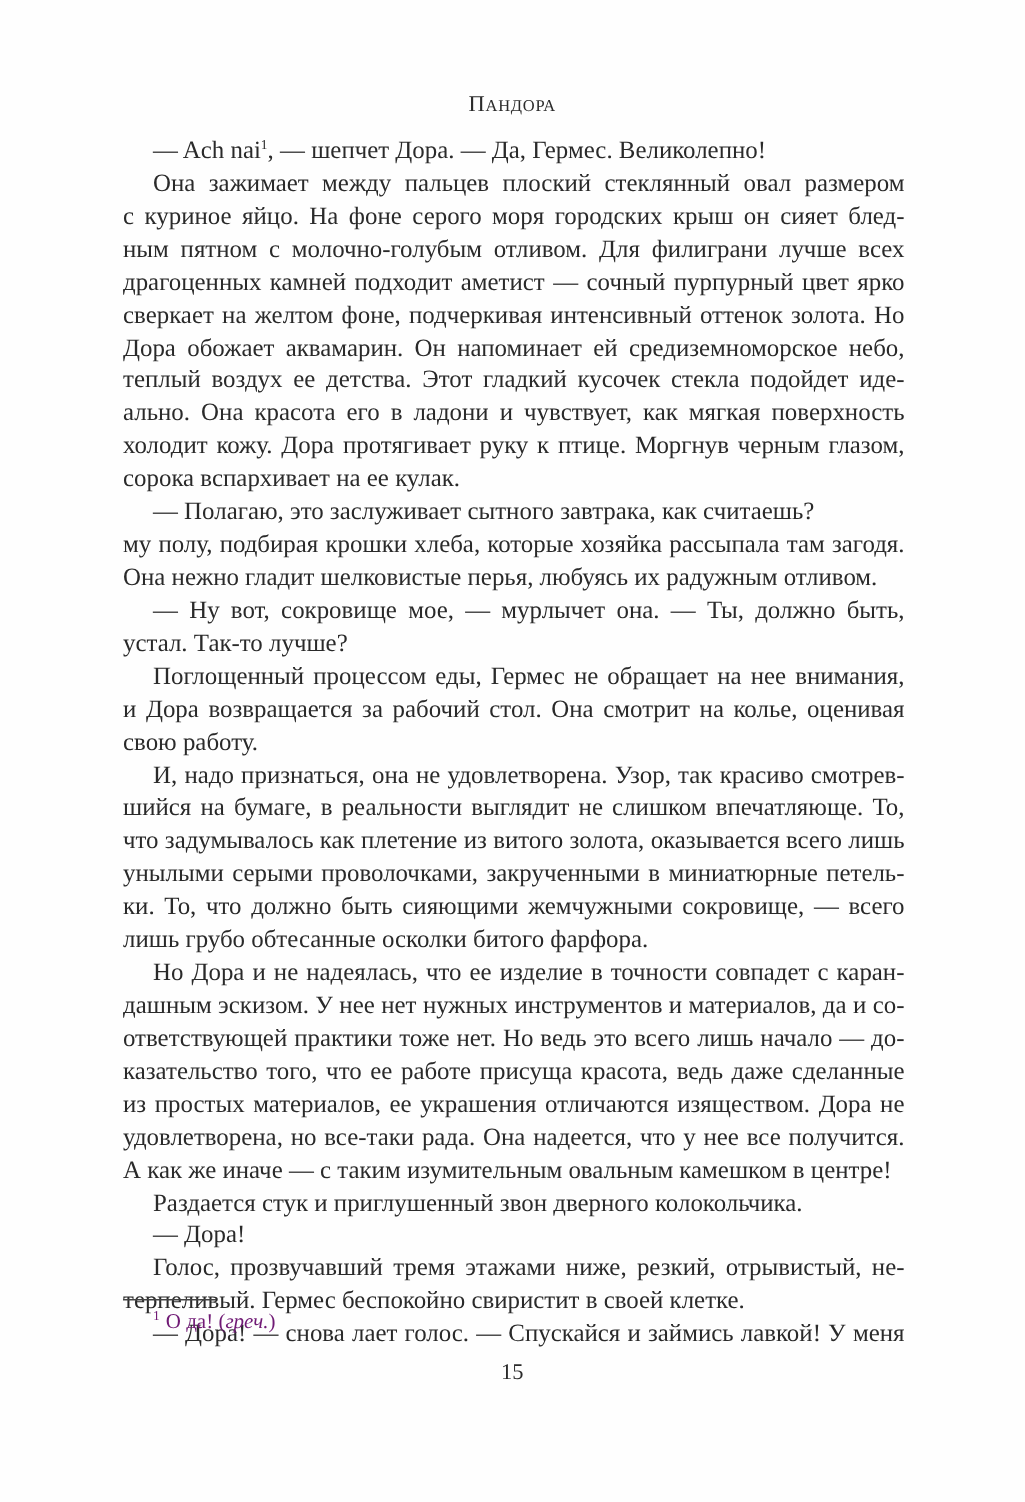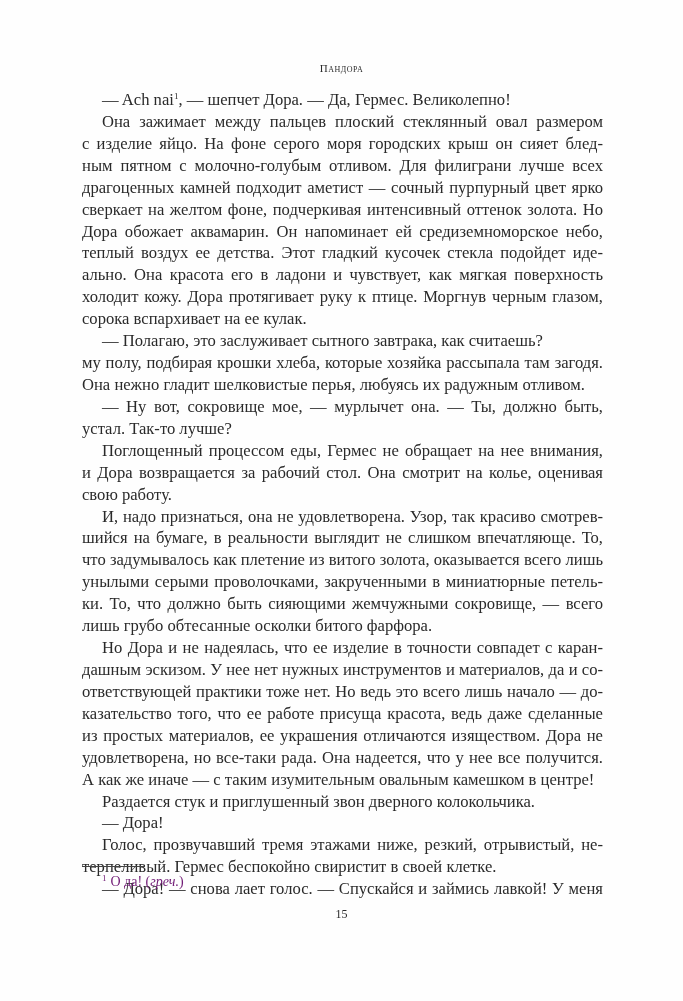--- a/index.html
+++ b/index.html
@@ -21,21 +21,21 @@
     width: 683px;
     height: 1001px;
     background: #fefefe;
   }
   .running-head {
     position: absolute;
     top: 62px;
     left: 0;
     width: 683px;
     text-align: center;
-    font-size: 11px;
+    font-size: 15px;
     letter-spacing: 0.5px;
     font-variant: small-caps;
     color: #2b2b2b;
   }
   .body-text {
     position: absolute;
     left: 82px;
     top: 89px;
     width: 521px;
     font-size: 16.6px;
@@ -83,34 +83,34 @@
   }
   .footnote em {
     font-style: italic;
   }
   .page-number {
     position: absolute;
     top: 907px;
     left: 0;
     width: 683px;
     text-align: center;
-    font-size: 12px;
+    font-size: 15px;
     color: #2b2b2b;
   }
 </style>
 </head>
 <body>
 
 <div class="page">
   <div class="running-head">Пандора</div>
 
   <div class="body-text" id="body-text">
       <span class="line indent last"><span>— Ach nai</span><sup class="fn-ref">1</sup><span>, — шепчет Дора. — Да, Гермес. Великолепно!</span></span>
       <span class="line indent"><span>Она зажимает между пальцев плоский стеклянный овал размером</span></span>
-      <span class="line"><span>с изделие яйцо. На фоне серого моря городских крыш он сияет блед-</span></span>
+      <span class="line"><span>с куриное яйцо. На фоне серого моря городских крыш он сияет блед-</span></span>
       <span class="line"><span>ным пятном с молочно-голубым отливом. Для филиграни лучше всех</span></span>
       <span class="line"><span>драгоценных камней подходит аметист — сочный пурпурный цвет ярко</span></span>
       <span class="line"><span>сверкает на желтом фоне, подчеркивая интенсивный оттенок золота. Но</span></span>
       <span class="line"><span>Дора обожает аквамарин. Он напоминает ей средиземноморское небо,</span></span>
       <span class="line"><span>теплый воздух ее детства. Этот гладкий кусочек стекла подойдет иде-</span></span>
       <span class="line"><span>ально. Она красота его в ладони и чувствует, как мягкая поверхность</span></span>
       <span class="line"><span>холодит кожу. Дора протягивает руку к птице. Моргнув черным глазом,</span></span>
       <span class="line last"><span>сорока вспархивает на ее кулак.</span></span>
       <span class="line indent last"><span>— Полагаю, это заслуживает сытного завтрака, как считаешь?</span></span>
       <span class="line"><span>му полу, подбирая крошки хлеба, которые хозяйка рассыпала там загодя.</span></span>

